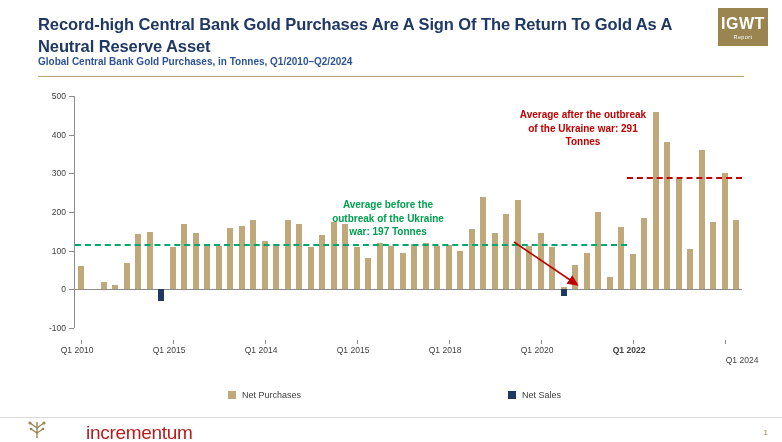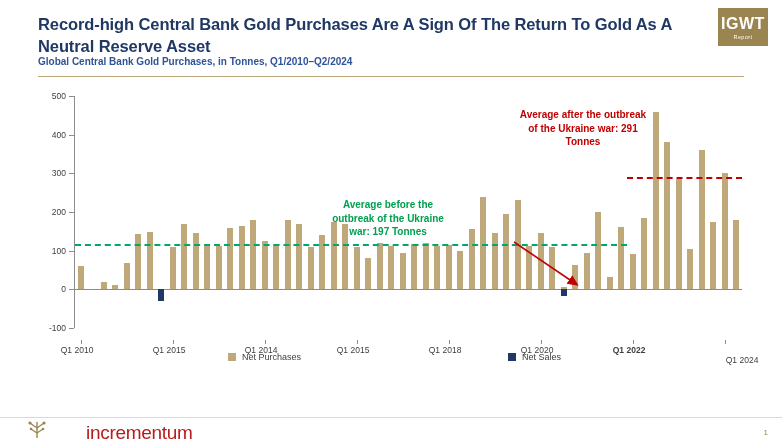--- a/index.html
+++ b/index.html
@@ -136,21 +136,21 @@
   .tick-h {
     position: absolute;
     top: 0;
     width: 1px; height: 4px;
     background: #8c8c8c;
   }
 
   
   .legend {
     position: absolute;
-    left: 38px; top: 352px;
+    left: 38px; top: 390px;
     width: 706px; height: 16px;
   }
   .legend-item {
     position: absolute;
     display: flex;
     align-items: center;
     gap: 6px;
     font-size: 9px;
     color: #404040;
   }

